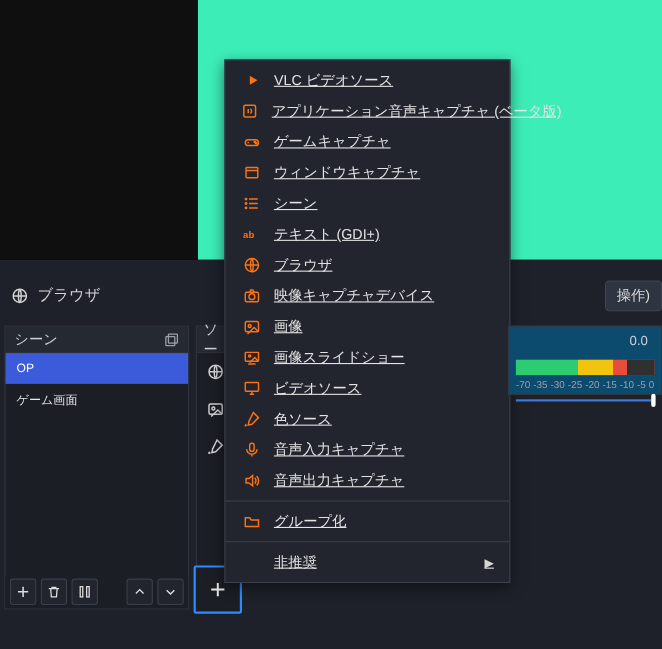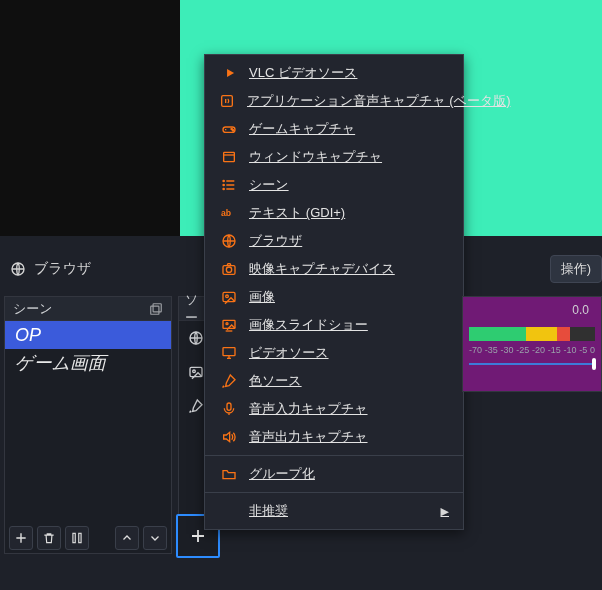--- a/index.html
+++ b/index.html
@@ -44,21 +44,21 @@
   .panel-sources { width:36px; height:258px; }
   .panel-title {
     height:24px; background:#252932; display:flex; align-items:center; padding:0 8px;
     font-size:13px; color:#cfd1d4; border-bottom:1px solid #2d3039;
   }
   .panel-title .spacer { flex:1; }
   .panel-title .icon { opacity:.7; }
 
   .scene-item {
     height:28px; display:flex; align-items:center; padding:0 10px;
-    font-size:18px; color:#e9e9e9; cursor:default;font-style:italic;
+    font-size:11px; color:#e9e9e9; cursor:default;
   }
   .scene-item.selected { background:#3b5bdb; color:#fff; }
 
   .sources-icons { display:flex; flex-direction:column; align-items:center; padding-top:8px; gap:16px; }
   .sources-icons .ic { width:18px; height:18px; display:flex; align-items:center; justify-content:center; color:#cfd1d4; }
 
   .panel-buttons {
     position:absolute; left:0; bottom:0; height:30px; display:flex; align-items:center; gap:4px; padding:0 4px;
     background:#1b1e25;
   }
@@ -88,21 +88,21 @@
   .ctx-item {
     height:28px; display:flex; align-items:center; gap:12px; padding:0 14px;
     color:#e3e3e3; font-size:13px; white-space:nowrap; cursor:default;text-decoration:underline;
   }
   .ctx-item .mi { width:18px; display:flex; align-items:center; justify-content:flex-end; color:#f97316; }
   .ctx-item .arrow { margin-left:auto; color:#d6d6d6; font-size:11px; }
   .ctx-sep { height:1px; background:#3a3f4a; margin:4px 0; }
 
   
   .mixer {
-    position:absolute; left:462px; top:296px; right:0; height:96px; background:#701a75;
+    position:absolute; left:462px; top:296px; right:0; height:63px; background:#0c4a6e;
     border:1px solid #33363f; padding:6px;
   }
   .mixer-top { display:flex; justify-content:flex-end; font-size:12px; color:#cfd1d4; padding-right:6px; }
   .meter {
     height:14px; margin-top:10px;
     background:linear-gradient(to right,#2ecc71 0%,#2ecc71 45%,#f1c40f 45%,#f1c40f 70%,#e74c3c 70%,#e74c3c 100%);
     position:relative;
   }
   .meter-dark { position:absolute; right:0; top:0; bottom:0; width:20%; background:#303030; }
   .meter-ticks { display:flex; justify-content:space-between; font-size:9px; color:#9aa0aa; margin-top:4px; }

